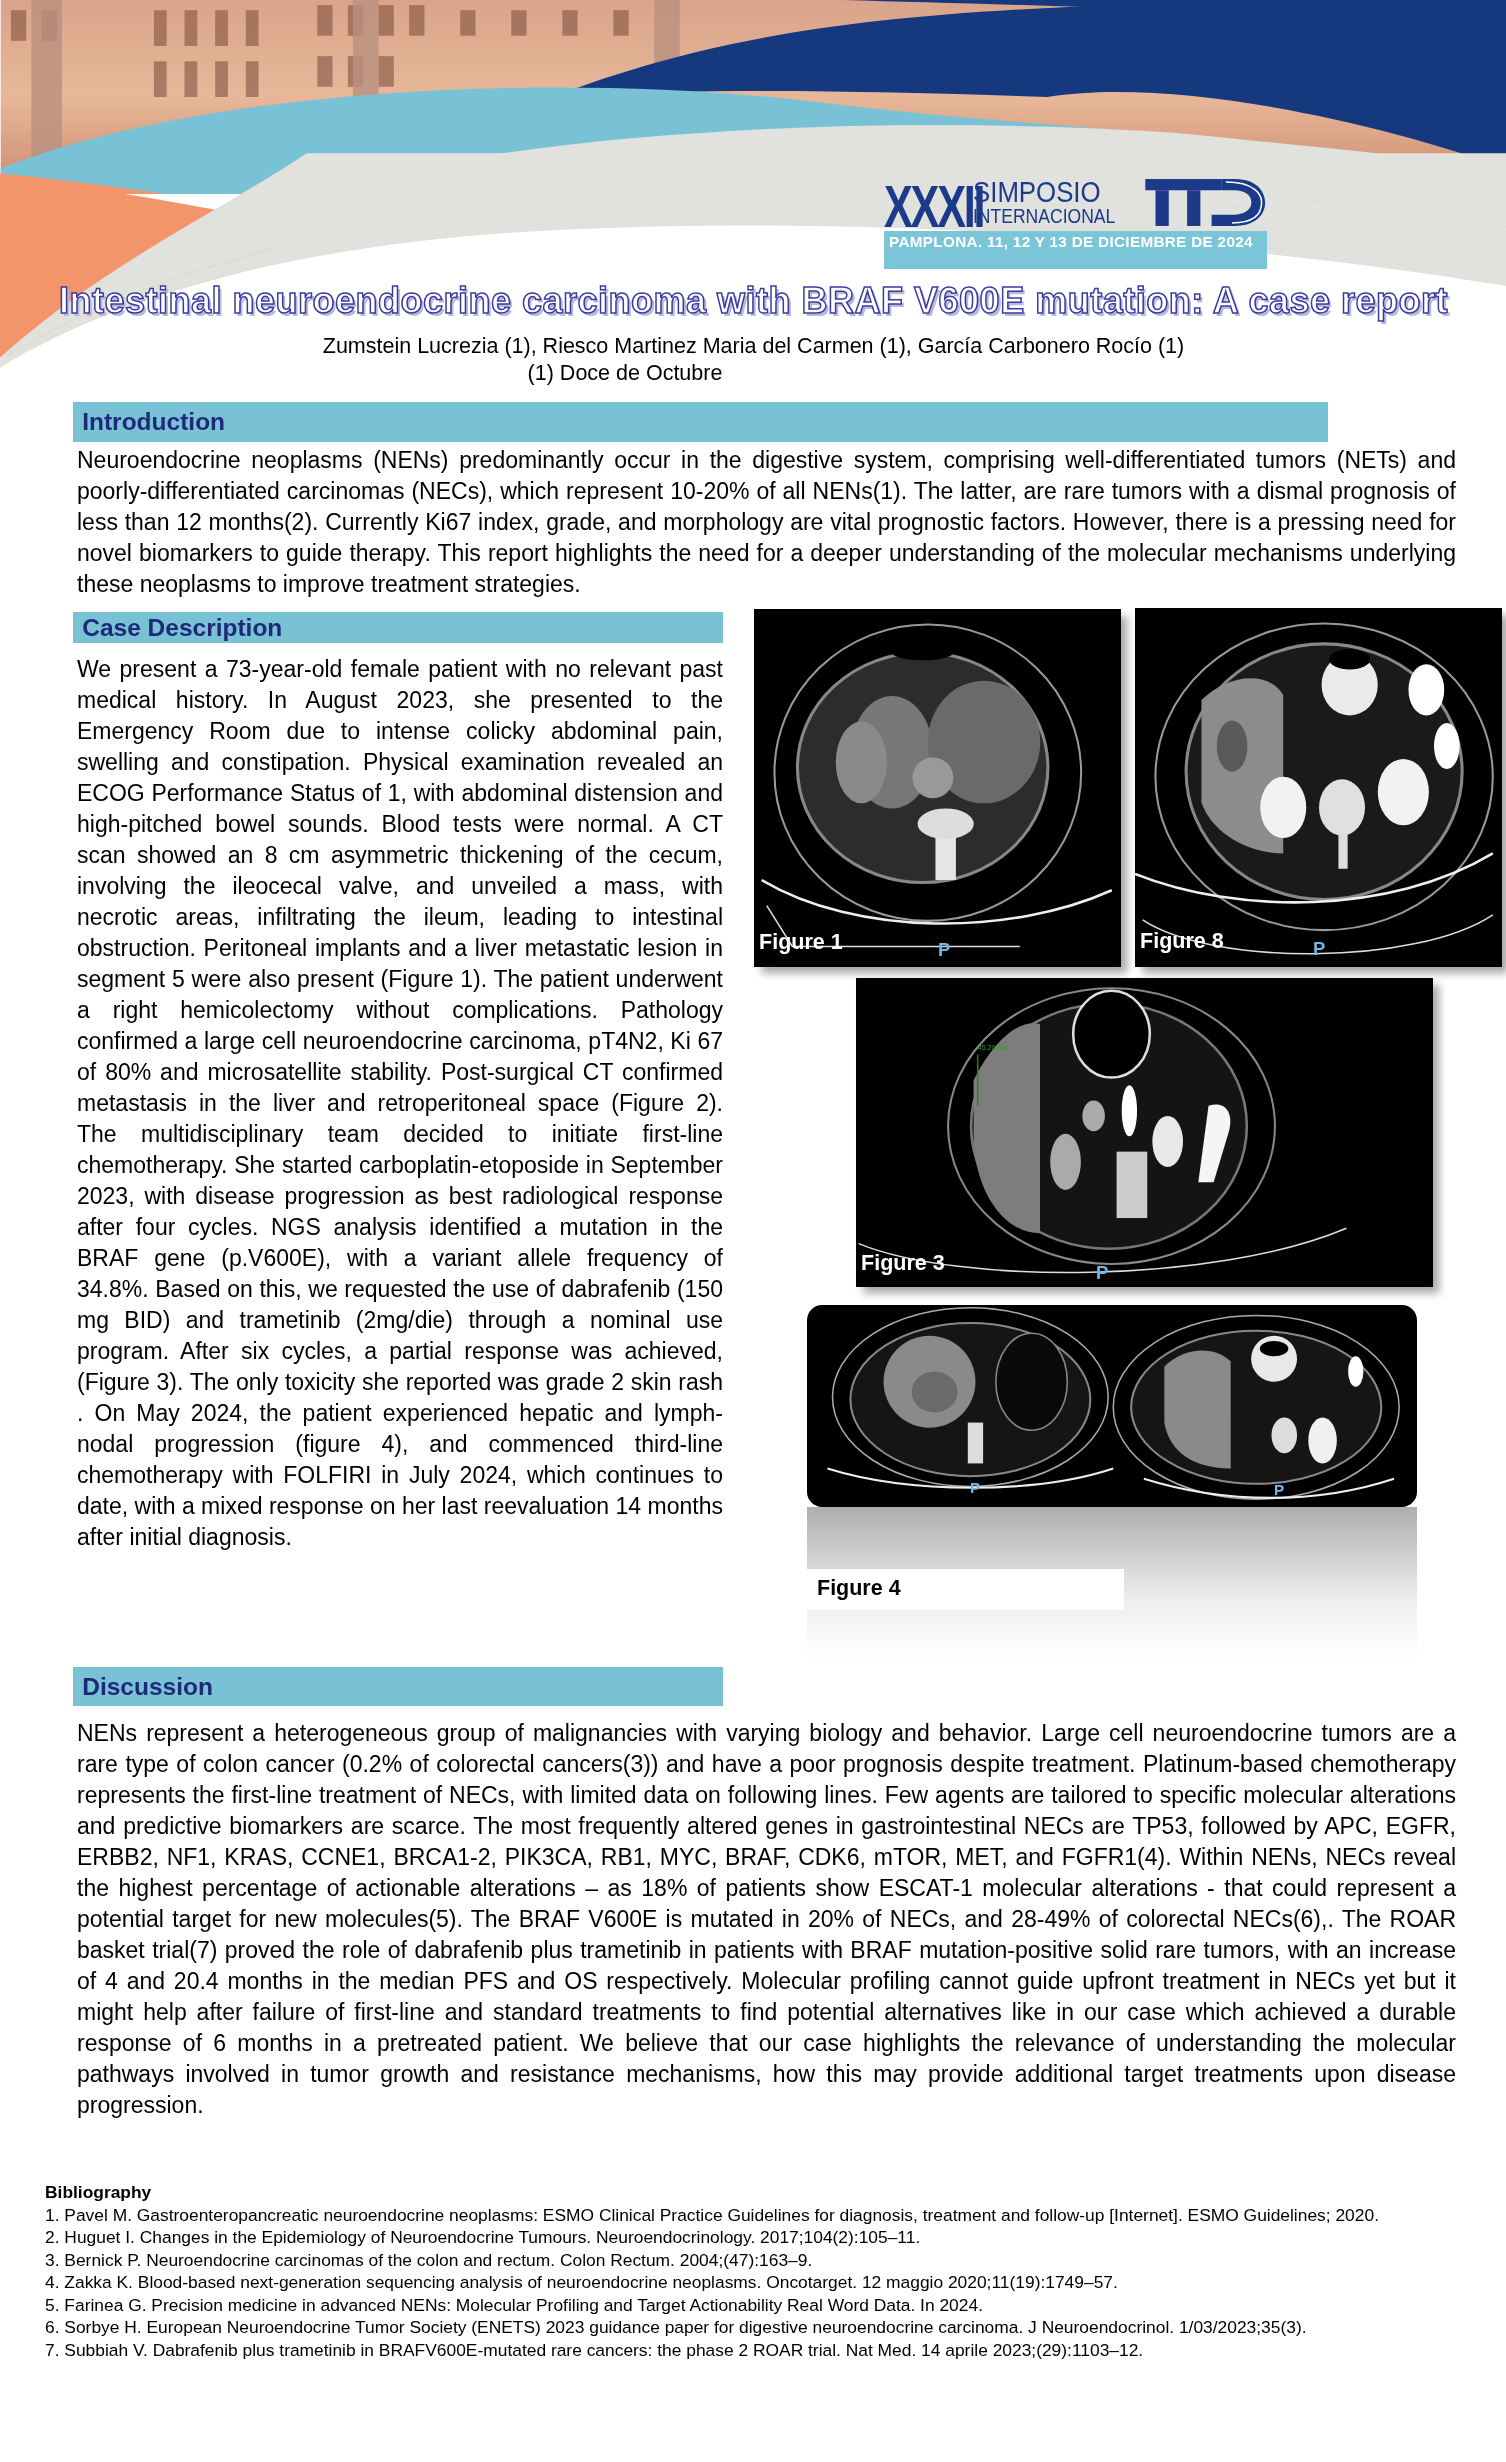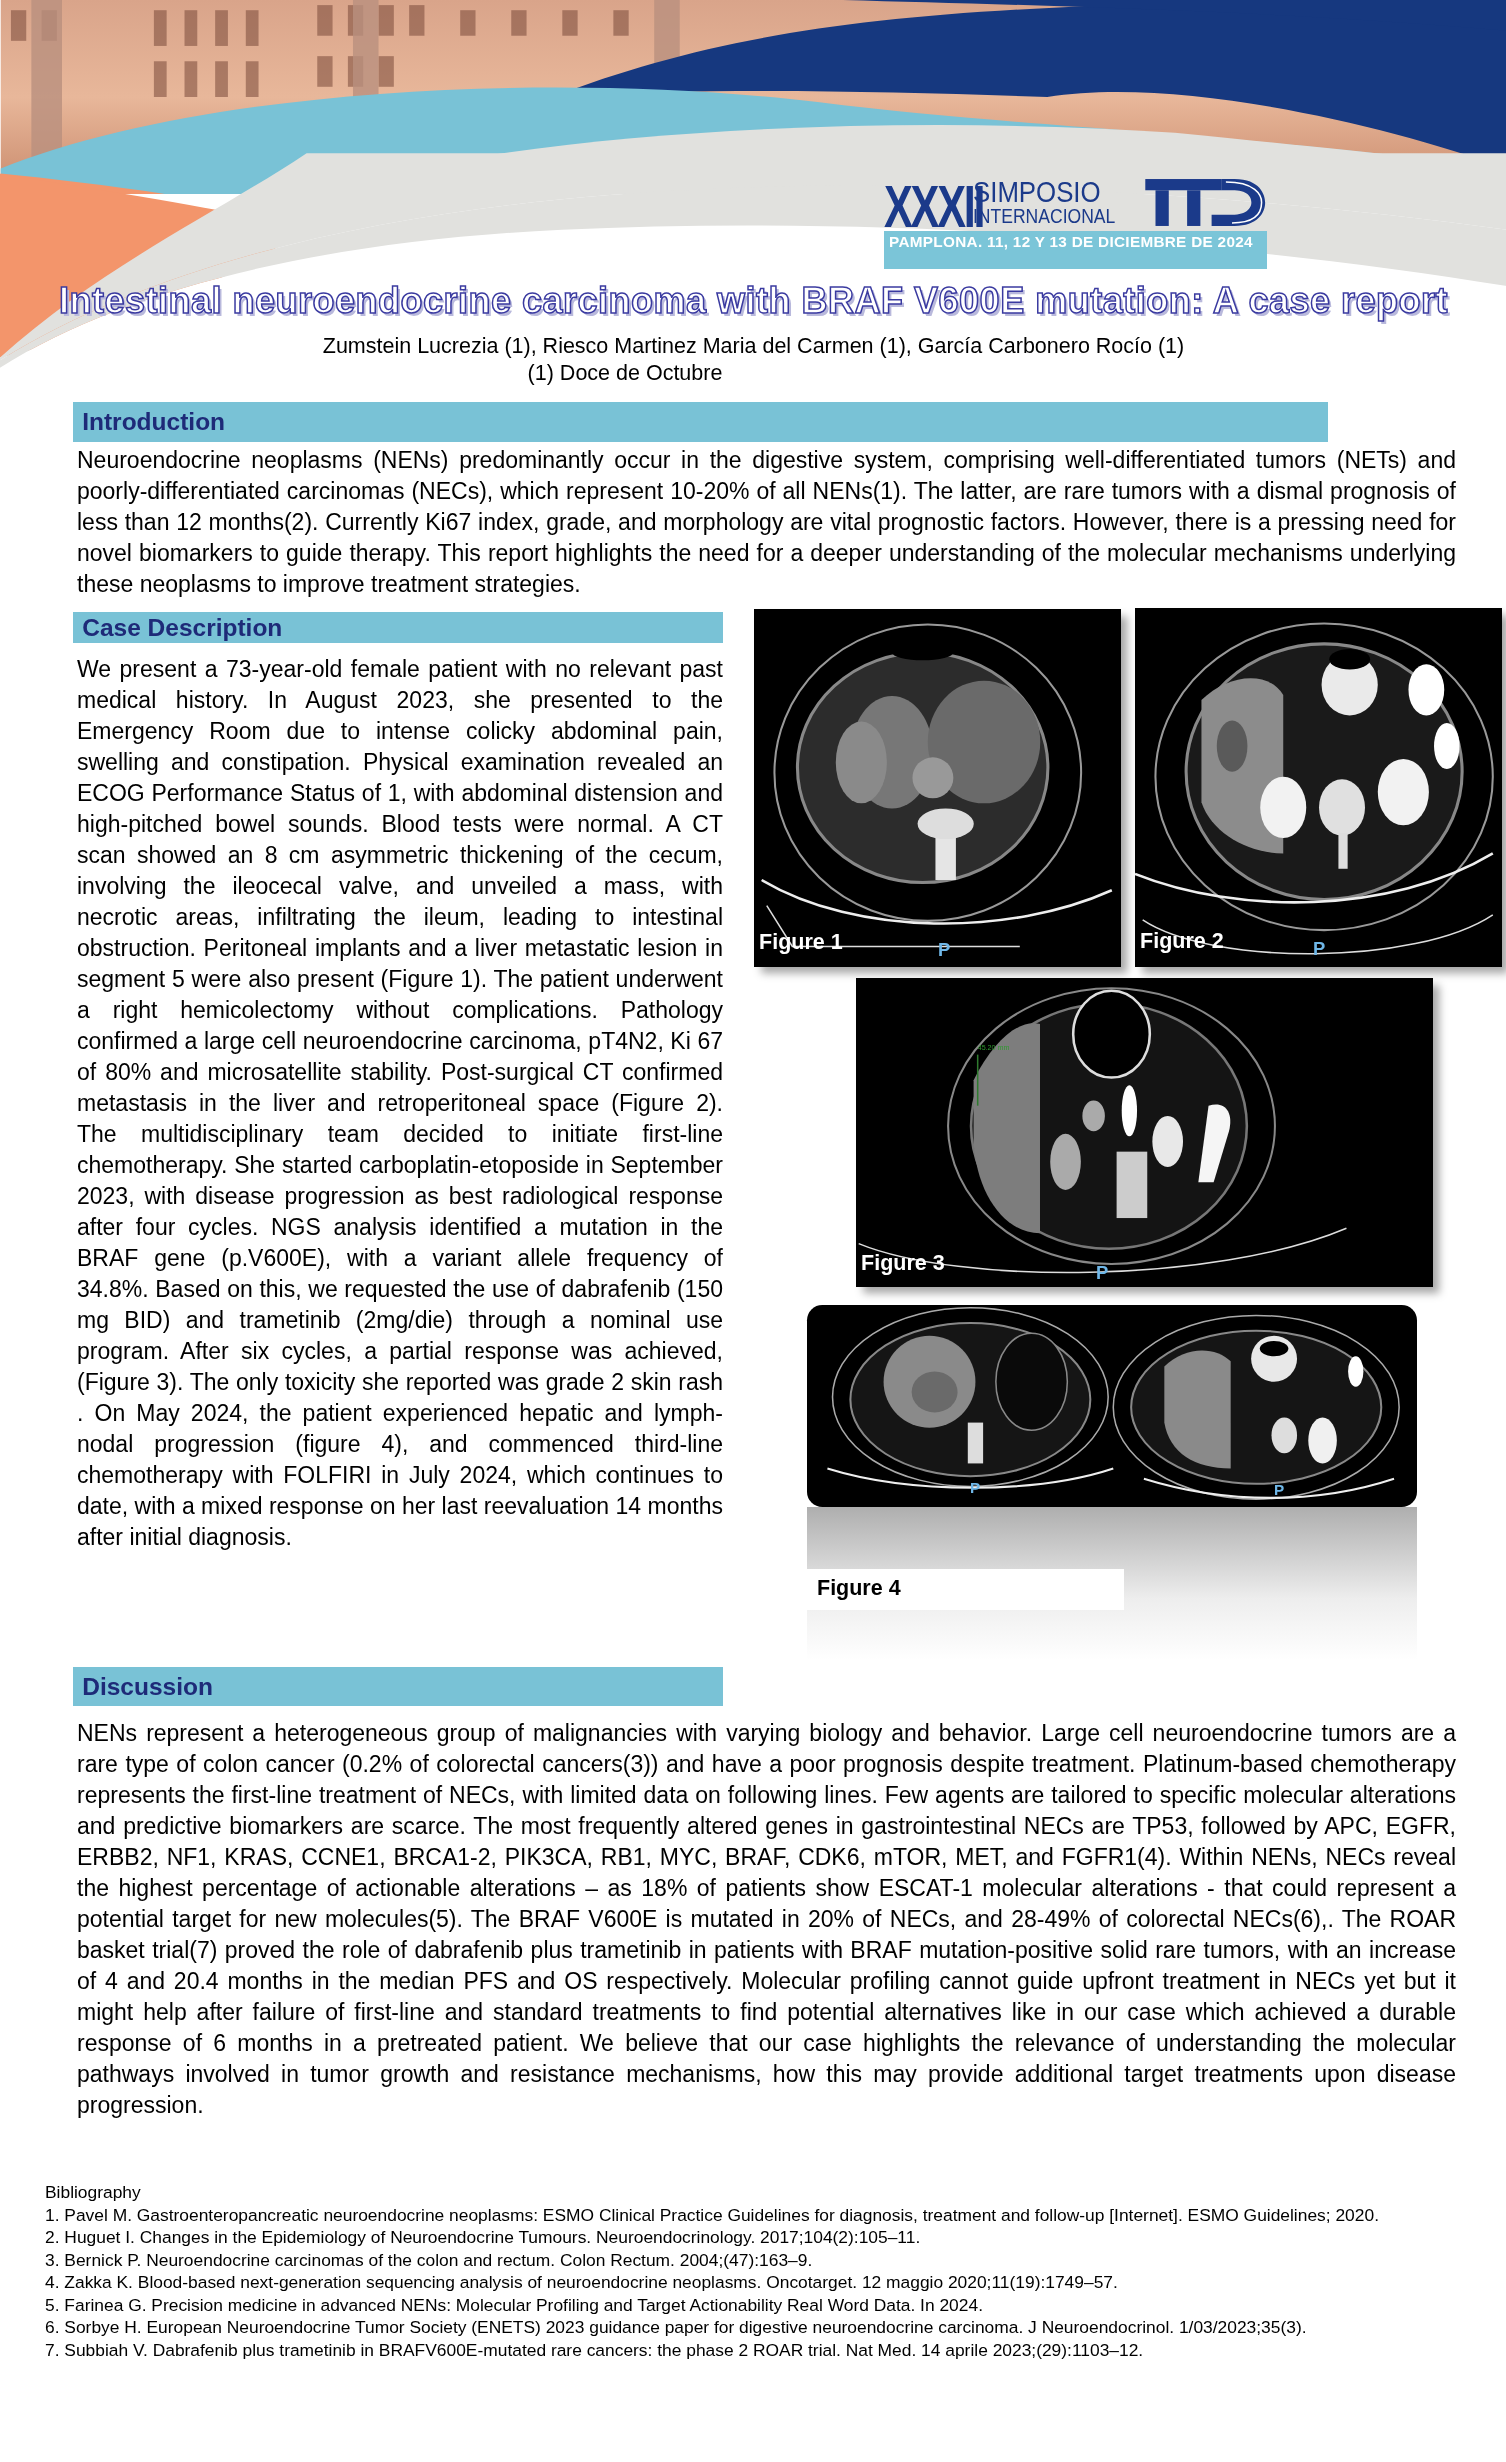--- a/index.html
+++ b/index.html
@@ -48,21 +48,21 @@
   .fig2 { left: 1135px; top: 608px; width: 367px; height: 359px; }
   .fig3 { left: 856px; top: 978px; width: 577px; height: 309px; }
   .fig4 { left: 807px; top: 1305px; width: 610px; height: 202px; border-radius: 15.3px; box-shadow: none; }
   .fig4-reflect { position: absolute; left: 807px; top: 1507px; width: 610px; height: 153px;
                   background: linear-gradient(#9a9a9a, #e9e9e9 60%, #fff); opacity: 0.8; }
   .fig4-label-box { position: absolute; left: 807px; top: 1569px; width: 317px; height: 41px; background: #fff; }
   .fig4-label { position: absolute; left: 817px; top: 1576px; font-weight: bold; font-size: 21.5px; color: #000; text-align: right; }
 
   
   .bib { position: absolute; left: 45px; top: 2181px; width: 1430px; font-size: 17.4px; line-height: 22.5px; }
-  .bib-title { font-weight: normal; }
+  .bib-title { font-weight: bold; }
 </style>
 </head>
 <body>
 
 <div class="header-art">
   <svg width="1507" height="194" viewBox="0 0 2949 380">
     <defs>
       <linearGradient id="bld" x1="0" y1="0" x2="0" y2="1">
         <stop offset="0" stop-color="#d9a48a"></stop>
         <stop offset="0.5" stop-color="#e8b79a"></stop>
@@ -168,21 +168,21 @@
     <ellipse cx="420" cy="100" rx="40" ry="20" fill="#000"></ellipse>
     <ellipse cx="570" cy="160" rx="35" ry="50" fill="#fff"></ellipse>
     <ellipse cx="610" cy="270" rx="25" ry="45" fill="#fff"></ellipse>
     <ellipse cx="290" cy="390" rx="45" ry="60" fill="#f2f2f2"></ellipse>
     <ellipse cx="525" cy="360" rx="50" ry="65" fill="#f2f2f2"></ellipse>
     <ellipse cx="405" cy="390" rx="45" ry="55" fill="#e0e0e0"></ellipse>
     <rect x="398" y="440" width="18" height="70" fill="#ddd"></rect>
     <path d="M0 520 C 200 600, 500 600, 700 480" fill="none" stroke="#eee" stroke-width="5"></path>
     <path d="M15 610 C 150 700, 550 700, 700 600" fill="none" stroke="#ddd" stroke-width="3"></path>
   </svg>
-  <div class="fig-label" style="left:5.1px;top:321px">Figure 2</div>
+  <div class="fig-label" style="left:5.1px;top:321px">Figure 8</div>
   <div class="fig-p" style="left:178px;top:330px">P</div>
 </div>
 
 <div class="fig fig3">
   <svg width="511" height="309" viewBox="0 0 1000 605">
     <ellipse cx="500" cy="290" rx="320" ry="270" fill="none" stroke="#888" stroke-width="4"></ellipse>
     <ellipse cx="495" cy="290" rx="270" ry="240" fill="#141414" stroke="#777" stroke-width="5"></ellipse>
     <path d="M230 200 C 270 120, 320 80, 360 90 L 360 500 C 290 500, 235 420, 230 320 Z" fill="#7d7d7d"></path>
     <ellipse cx="500" cy="110" rx="75" ry="85" fill="#000" stroke="#ddd" stroke-width="5"></ellipse>
     <ellipse cx="465" cy="270" rx="22" ry="30" fill="#aaa"></ellipse>

